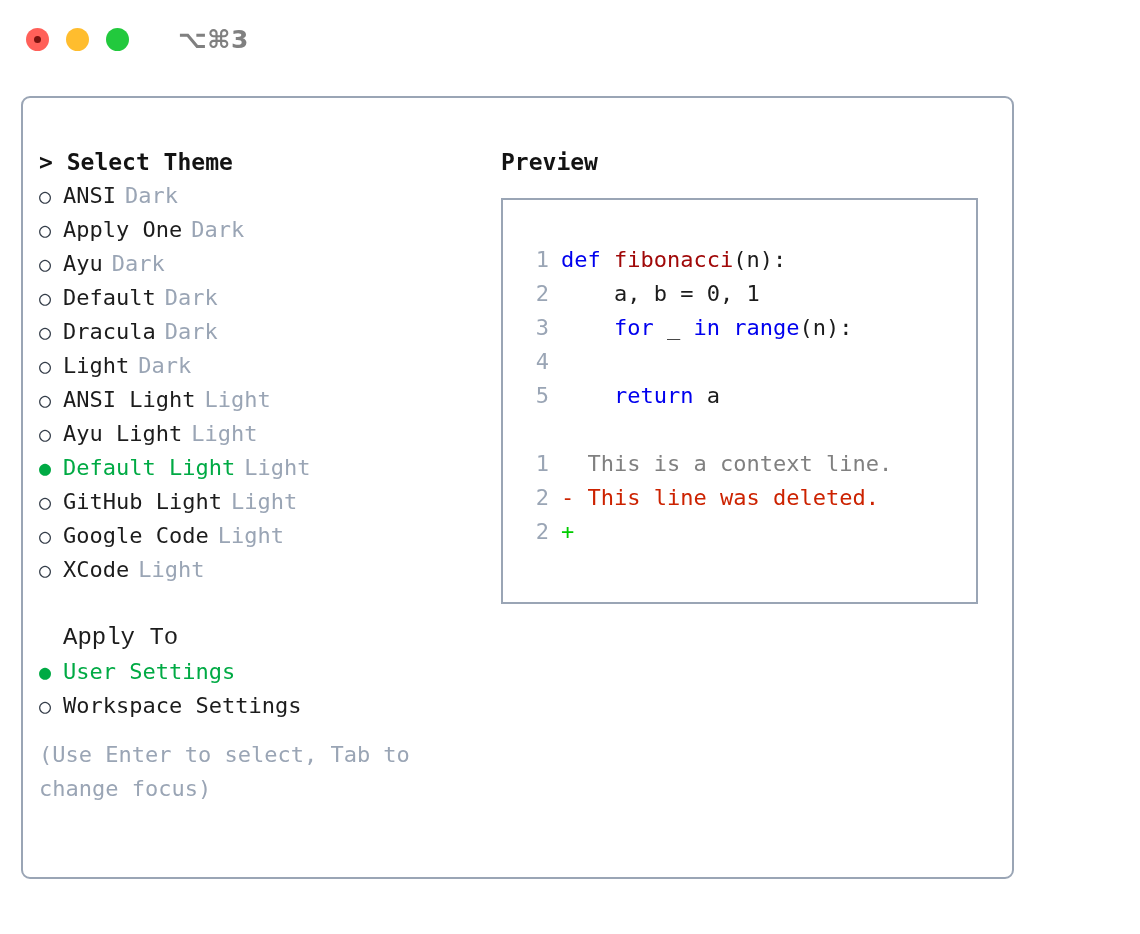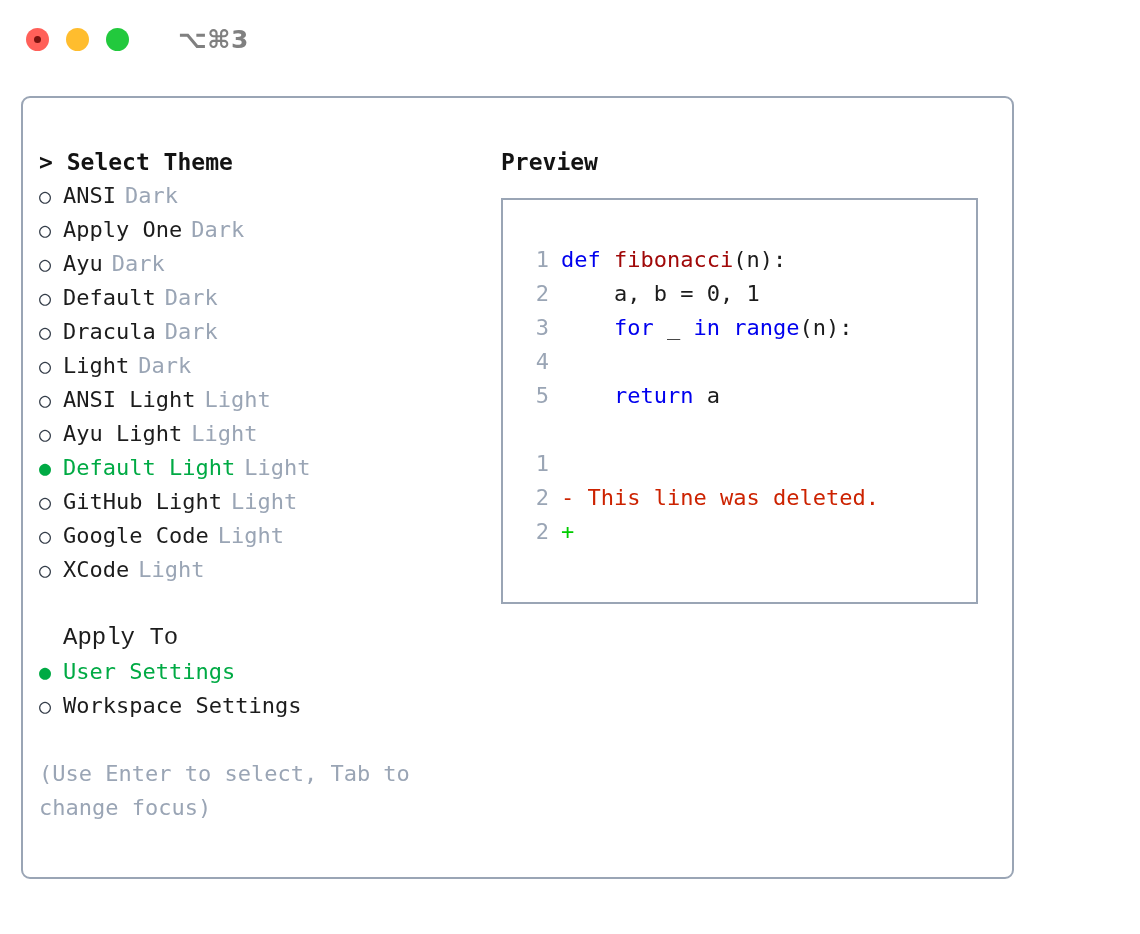--- a/index.html
+++ b/index.html
@@ -103,21 +103,21 @@
     margin-top: 34px;
     padding-left: 24px;
     font-size: 24px;
     color: #1c1c1c;
     line-height: 34px;
     white-space: pre;
     font-family: Liberation Mono, monospace;
   }
 
   .hint {
-    margin-top: 34px;
+    margin-top: 15px;
     font-size: 22px;
     color: #9aa5b5;
     line-height: 34px;
     width: 400px;
   }
 
   
   .right {
     position: absolute;
     left: 478px; top: 43px;
@@ -216,21 +216,21 @@
         <div class="preview-box">
           <div id="code-block">
               <div class="code-line"><span class="ln">1</span><span class="code-text"><span class="kw">def </span><span class="fn">fibonacci</span><span class="pl">(n):</span></span></div>
               <div class="code-line"><span class="ln">2</span><span class="code-text"><span class="pl">    a, b = 0, 1</span></span></div>
               <div class="code-line"><span class="ln">3</span><span class="code-text"><span class="pl">    </span><span class="kw">for</span><span class="pl"> _ </span><span class="kw">in</span><span class="pl"> </span><span class="kw">range</span><span class="pl">(n):</span></span></div>
               <div class="code-line"><span class="ln">4</span></div>
               <div class="code-line"><span class="ln">5</span><span class="code-text"><span class="pl">    </span><span class="kw">return</span><span class="pl"> a</span></span></div>
             </div>
           <div class="gap"></div>
           <div id="diff-block">
-              <div class="code-line"><span class="ln">1</span><span class="diff-ctx">  </span></div>
+              <div class="code-line"><span class="ln">1</span><span class="diff-ctx">  </span><span class="diff-ctx">This is a context line.</span></div>
               <div class="code-line"><span class="ln">2</span><span class="diff-del">- </span><span class="diff-del">This line was deleted.</span></div>
               <div class="code-line"><span class="ln">2</span><span class="diff-add">+ </span></div>
             </div>
         </div>
       </div>
 
     </div>
   </div>
 </div>
 

